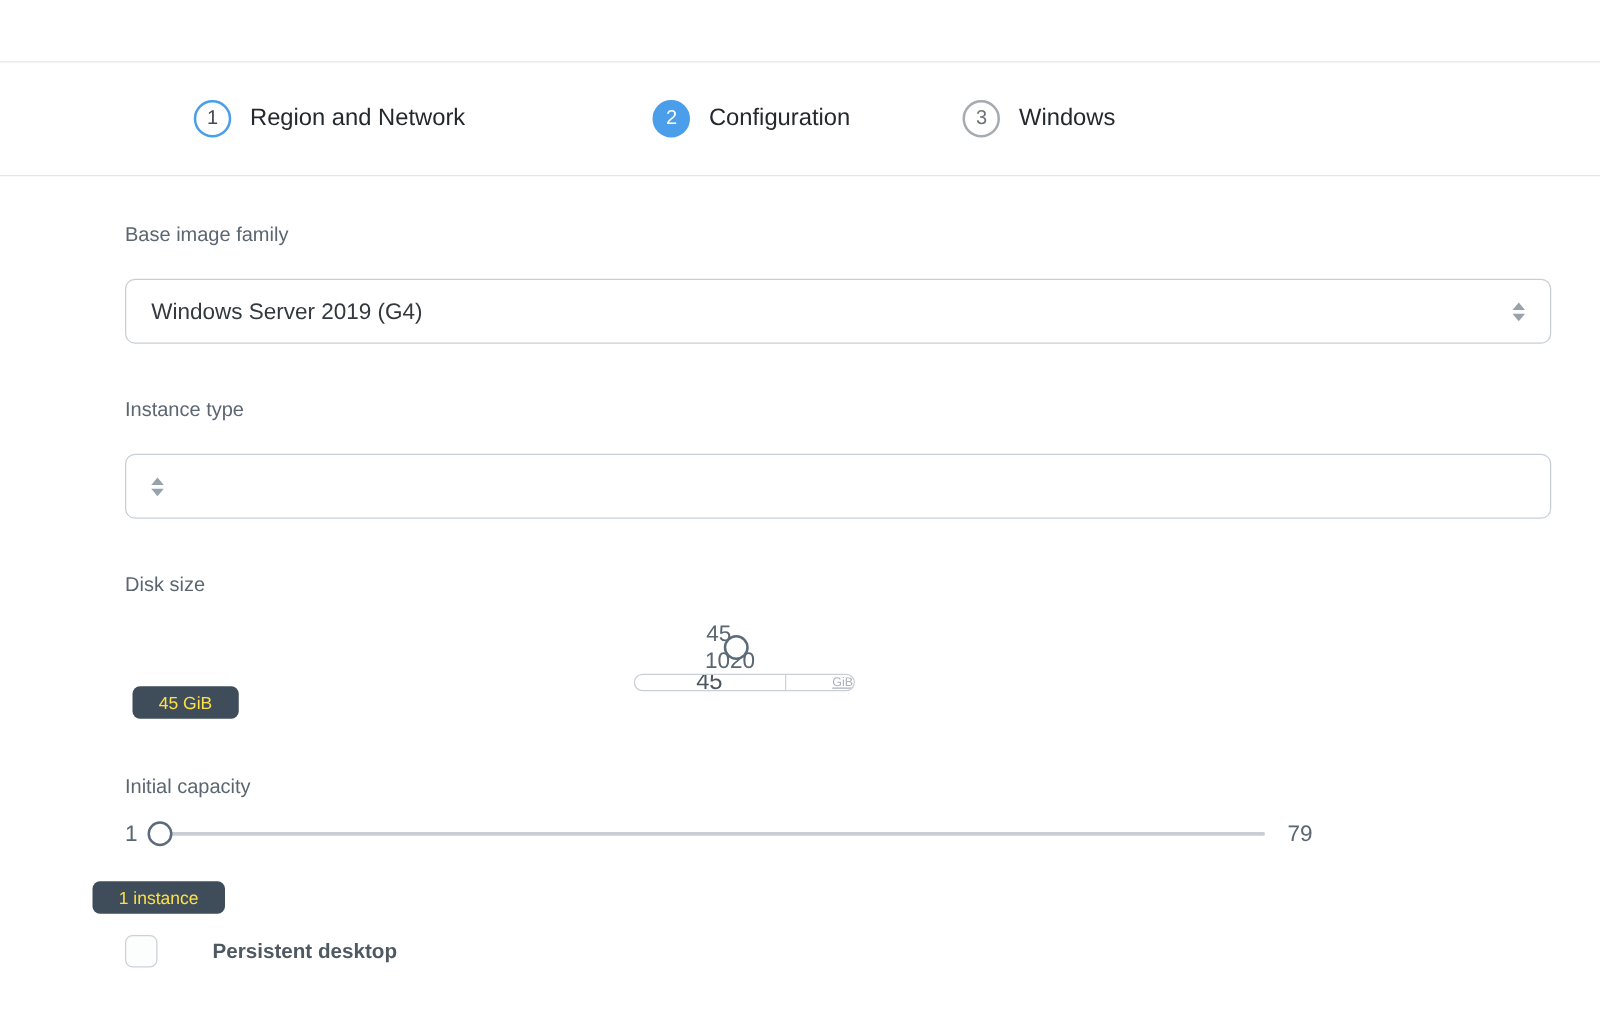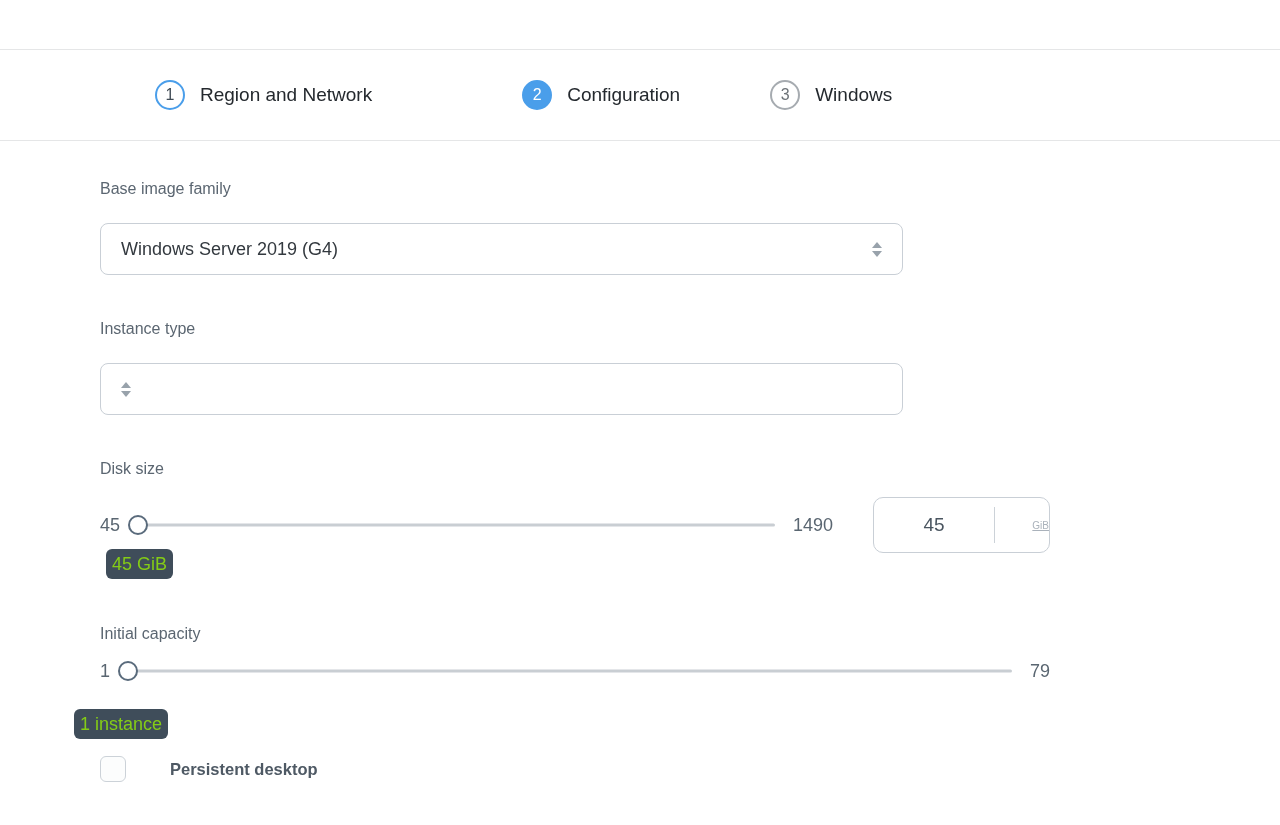--- a/index.html
+++ b/index.html
@@ -27,38 +27,38 @@
 
   
   .content { padding-left:100px; width:1050px; }
   .field-label { font-size:16px; color:#5b6671; line-height:20px; }
   .lbl-1 { margin-top:38px; }
   .lbl-2 { margin-top:44px; }
   .lbl-3 { margin-top:44px; }
   .lbl-4 { margin-top:45px; }
 
   .select-box {
-    margin-top:24px; width:803px; height:52px;
+    margin-top:24px; width:1141px; height:52px;
     border:1px solid #c9cfd6; border-radius:8px; background:#fff;
     display:flex; align-items:center; padding:0 20px; cursor:pointer;
   }
   .select-value { flex:1; font-size:18px; color:#33393f; }
   .select-arrows { display:flex; flex-direction:column; align-items:center; }
   .select-arrows .up {
     width:0; height:0; border-left:5px solid transparent; border-right:5px solid transparent;
     border-bottom:6px solid #98a2ab; margin-bottom:3px;
   }
   .select-arrows .down {
     width:0; height:0; border-left:5px solid transparent; border-right:5px solid transparent;
     border-top:6px solid #98a2ab;
   }
 
   
   .slider-row { display:flex; align-items:center; width:950px; }
-  .slider-row.disk { margin-top:18px; height:56px; }
+  .slider-row.disk { margin-top:18px; height:56px;flex-direction:column; }
   .slider-row.capacity { margin-top:16px; height:22px; }
   .minmax { font-size:18px; color:#5a6671; white-space:nowrap; }
   .slider { flex:1; position:relative; height:20px; margin-left:8px; cursor:pointer; }
   .slider .track {
     position:absolute; left:2px; right:0; top:50%; transform:translateY(-50%);
     height:3px; background:#c9ced3; border-radius:2px;
   }
   .slider .handle {
     position:absolute; left:0; top:50%; transform:translateY(-50%);
     width:20px; height:20px; border-radius:50%;
@@ -72,22 +72,22 @@
     display:flex; align-items:center; overflow:hidden;
   }
   .value-box input {
     flex:1; width:100px; border:none; outline:none; text-align:center;
     font-family:"Liberation Sans", sans-serif; font-size:19px; color:#4a5560; background:transparent;
   }
   .value-box .vr { width:1px; height:36px; background:#ccd2d8; }
   .value-box .unit { width:54px; text-align:right; font-size:10px; color:#aab2bb;text-decoration:underline; }
 
   .badge {
-    display:inline-block; background:#3f4d5a; color:#84cc16;
-    font-size:18px; line-height:1; padding:6px 6px; border-radius:6px;
+    display:inline-block; background:#3f4d5a; color:#fde047;
+    font-size:14px; line-height:1; padding:6px 21px; border-radius:6px;
     white-space:nowrap;
   }
   .badge-disk { margin-top:-4px; margin-left:6px; }
   .badge-capacity { margin-top:27px; margin-left:-26px; }
 
   
   .check-row { margin-top:17px; display:flex; align-items:center;gap:28px; }
   .checkbox {
     width:26px; height:26px; border:1px solid #ccd2d8; border-radius:6px;
     background:#fcfdfd; cursor:pointer;
@@ -133,21 +133,21 @@
     </div>
   </div>
 
   <div class="field-label lbl-3">Disk size</div>
   <div class="slider-row disk">
     <div class="minmax">45</div>
     <div class="slider">
       <div class="track"></div>
       <div class="handle"></div>
     </div>
-    <div class="minmax max-gap">1490</div>
+    <div class="minmax max-gap">1020</div>
     <div class="value-box">
       <input type="text" value="45" style="">
       <div class="vr"></div>
       <div class="unit">GiB</div>
     </div>
   </div>
   <div class="badge badge-disk">45 GiB</div>
 
   <div class="field-label lbl-4">Initial capacity</div>
   <div class="slider-row capacity">

